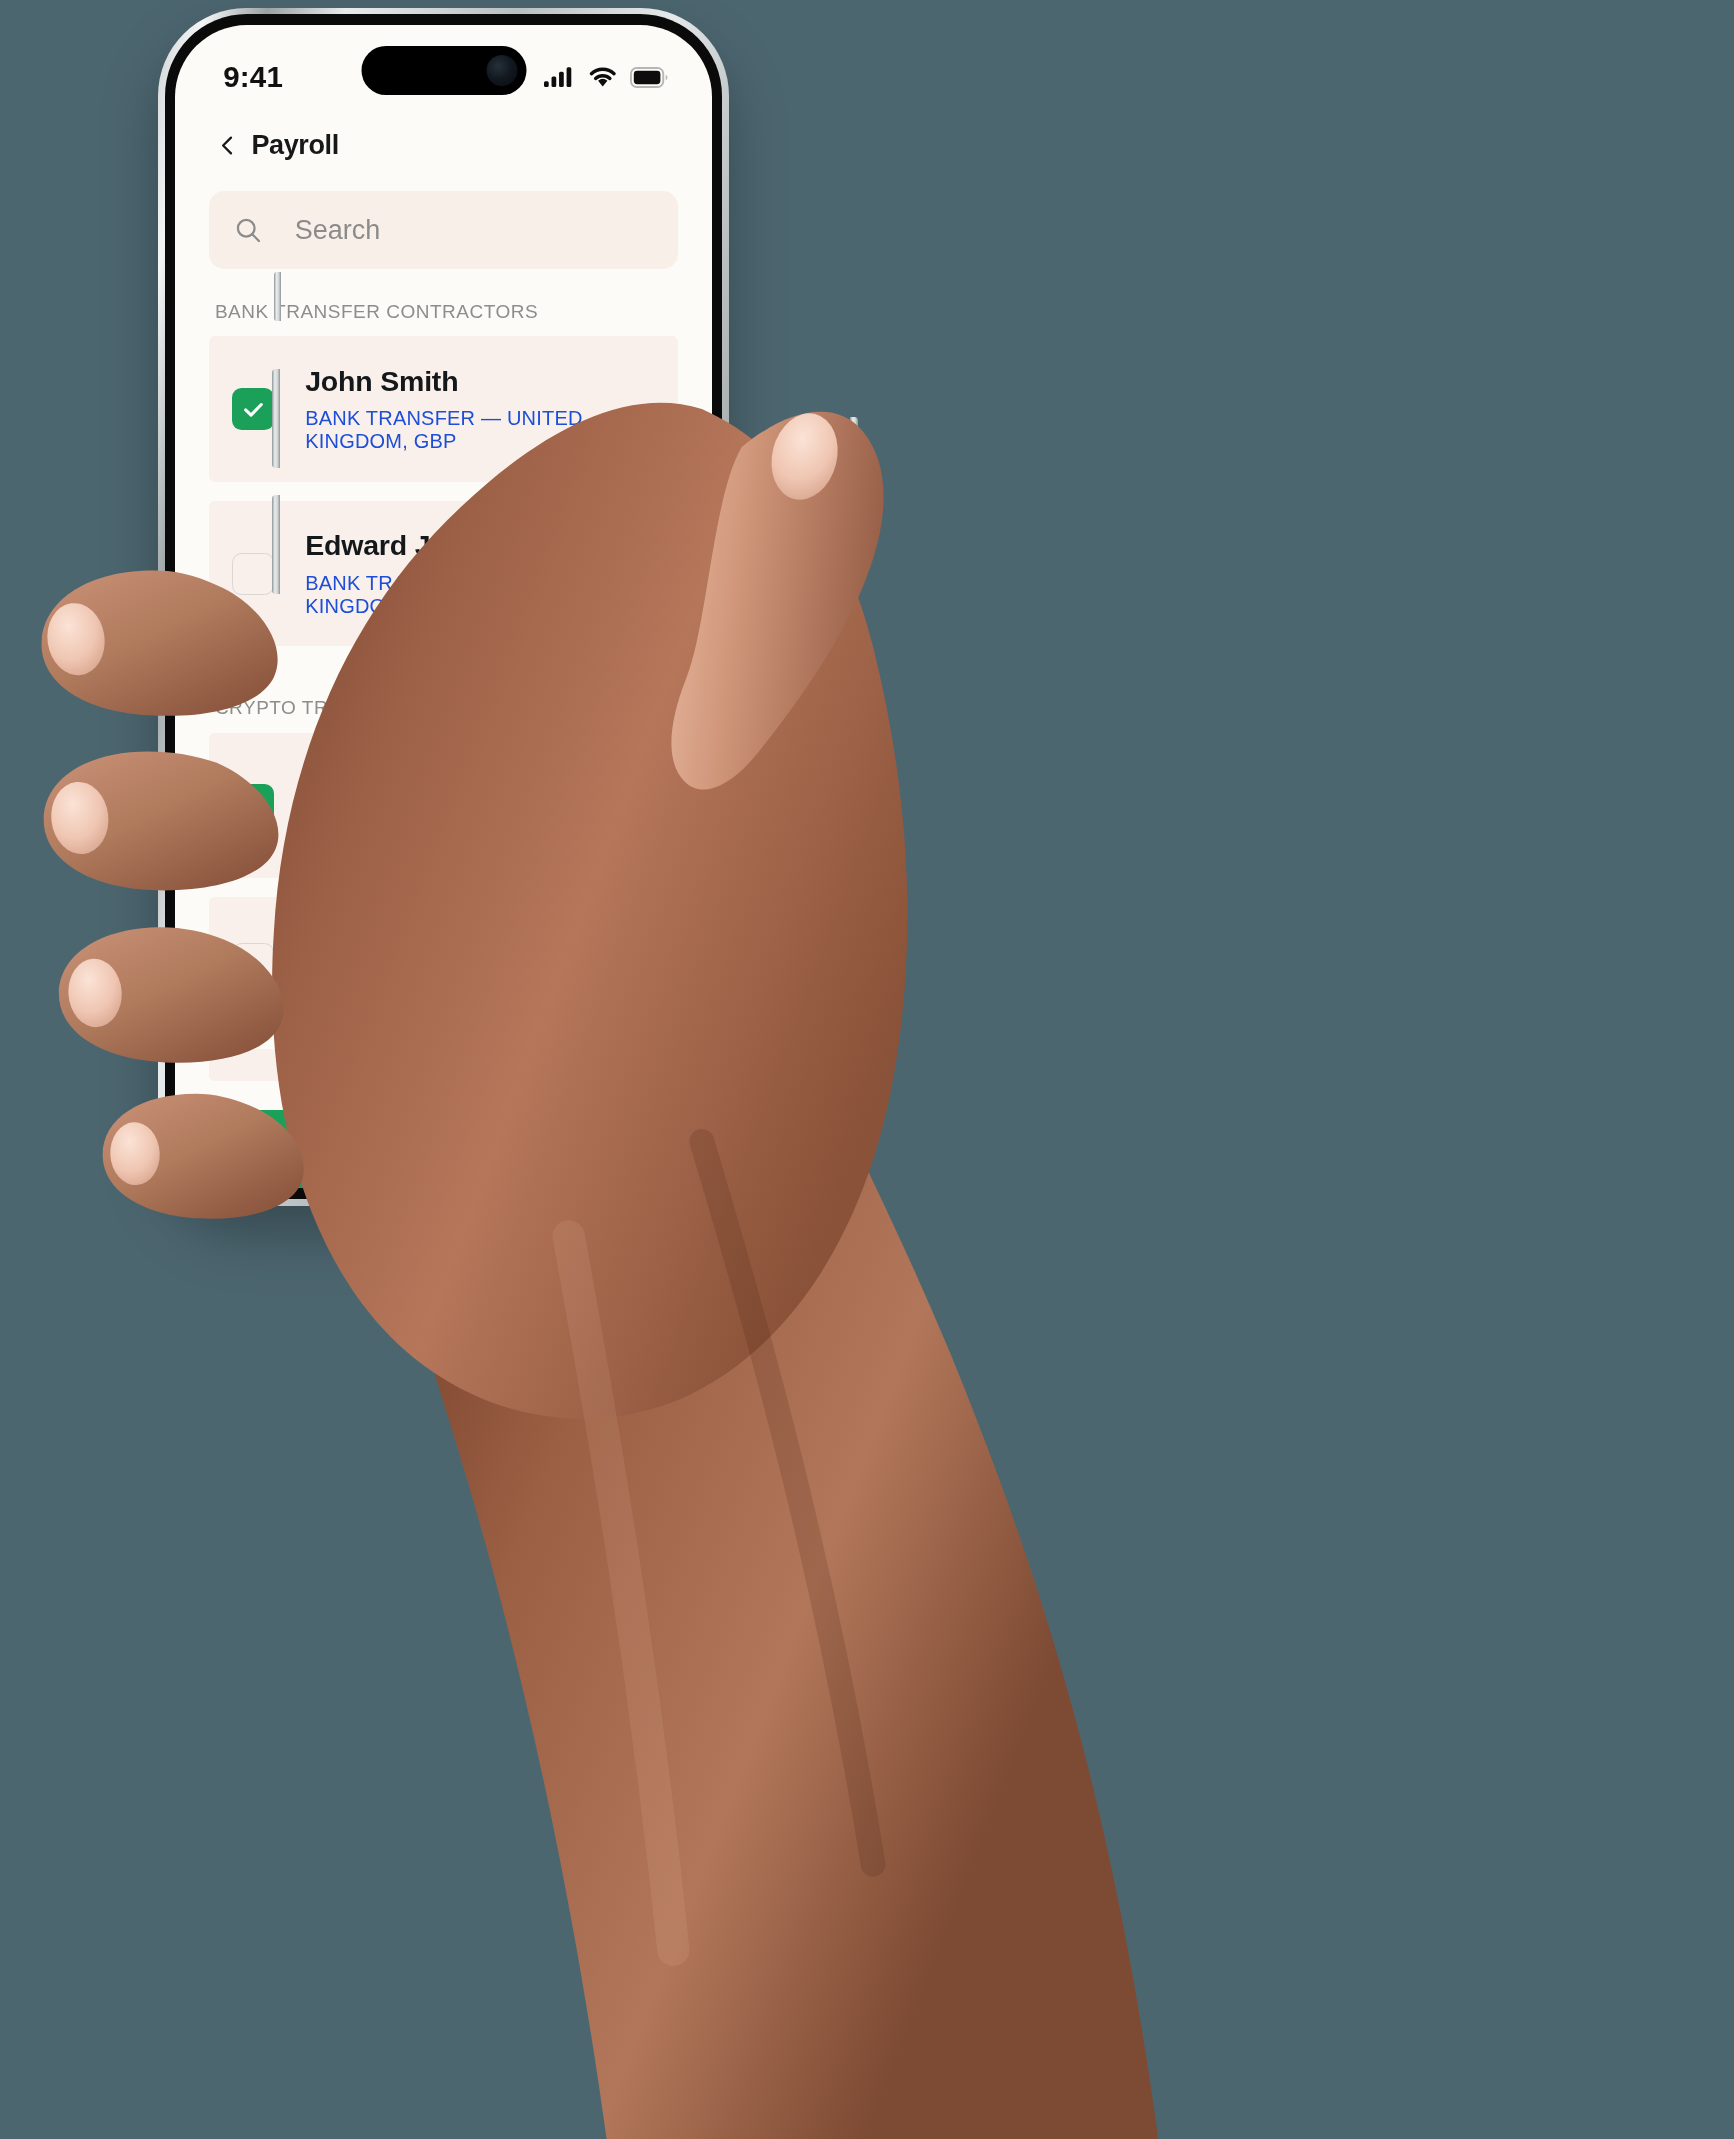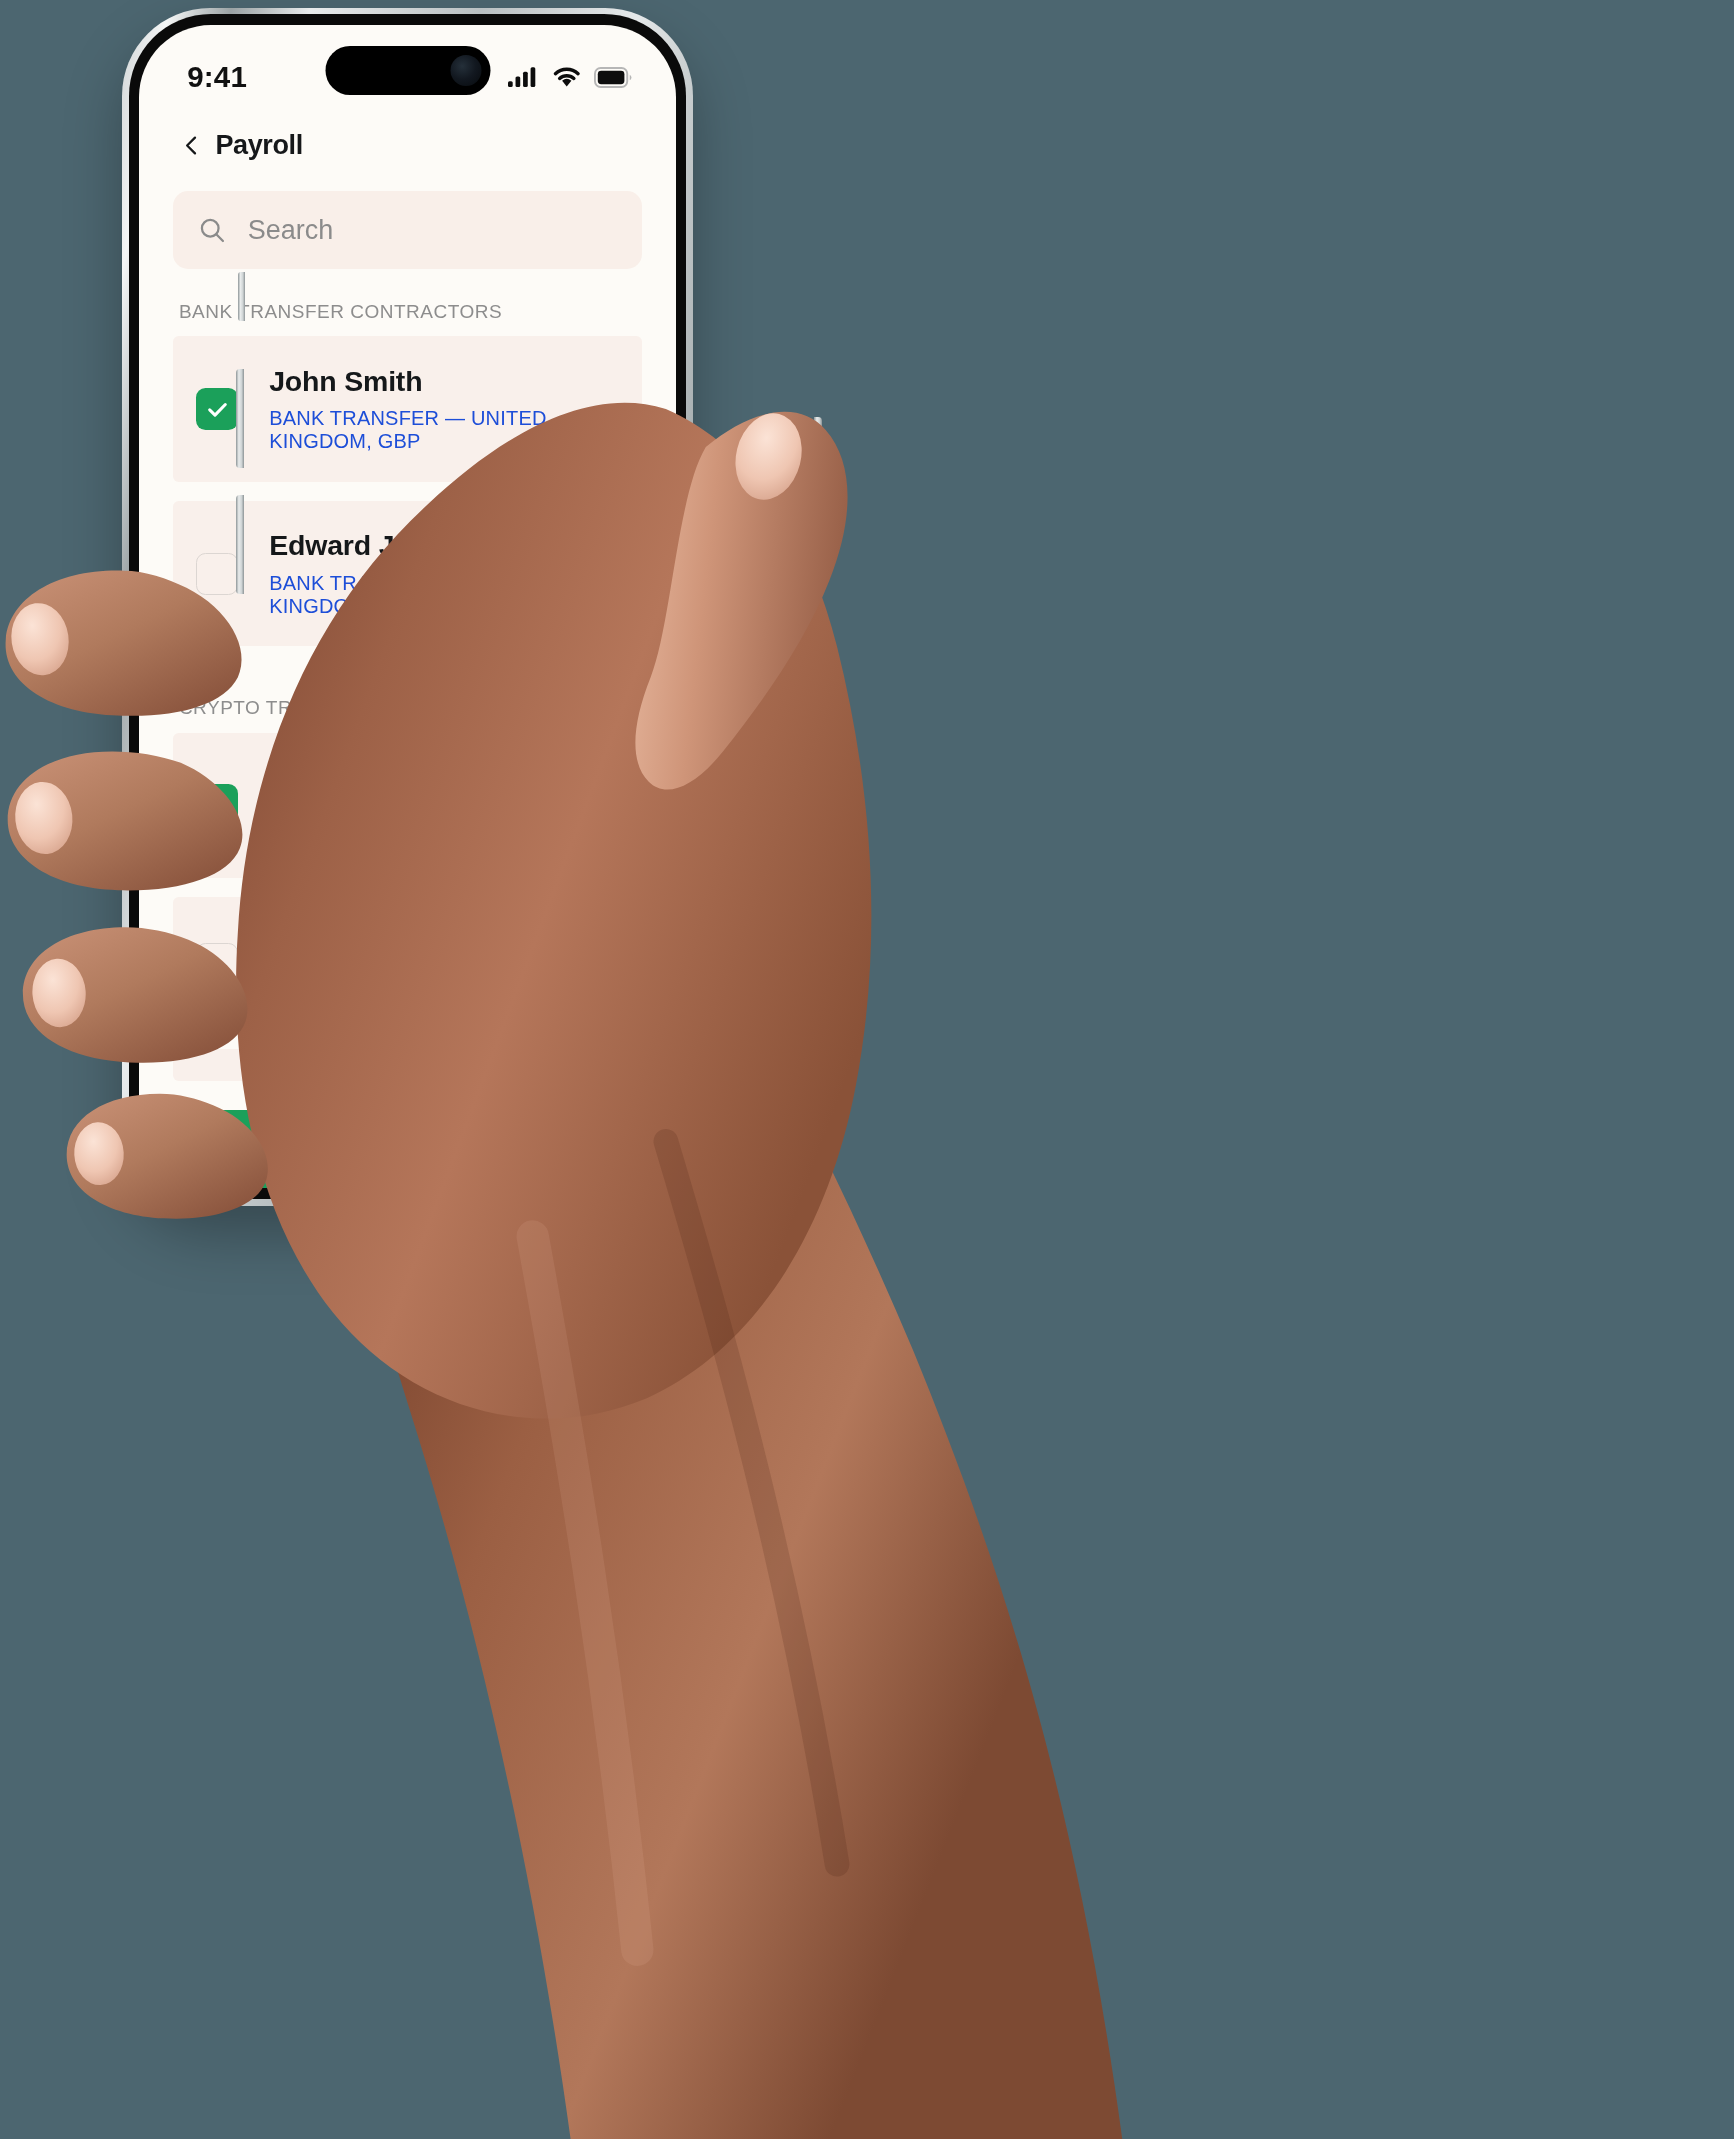--- a/index.html
+++ b/index.html
@@ -2,21 +2,21 @@
 <html style="font-size:15px"><head>
 <meta charset="utf-8">
 <style>
   * { margin:0; padding:0; box-sizing:border-box; }
   html, body {
     width:1735px; height:2140px;
     background:#4C6670;
     font-family:"Liberation Sans", sans-serif;
     overflow:hidden;
   }
-  .stage { position:relative; width:1482px; height:2140px; background:#4C6670; }
+  .stage { position:relative; width:1482px; height:2140px; background:#4C6670;margin-left:36px; }
 
   
   .device {
     position:absolute; left:122px; top:7.6px;
     width:571px; height:1198px;
     border-radius:88px;
     background:linear-gradient(100deg,#cfd3d4 0%,#f4f6f6 6%,#9aa2a4 14%,#e8ebec 24%,#b9c0c2 46%,#e6e9ea 66%,#9da5a7 86%,#dfe3e4 96%,#b6bdbf 100%);
     padding:6.7px;
     box-shadow:0 28.5px 57px rgba(0,0,0,.28);
     z-index:5;
@@ -61,21 +61,21 @@
 
   
   .header { display:flex; align-items:center; gap:13.3px; padding:17px 0 17px 42px; }
   .back-chevron { width:21px; height:21px; flex:0 0 auto; }
   .page-title { font-size:27px; font-weight:700; color:#16181a; letter-spacing:-0.4px; }
 
   
   .content { padding:0 34px; }
 
   .searchbar {
-    display:flex; align-items:center; gap:21px;
+    display:flex; align-items:center; gap:32px;
     height:78px; background:#F9EFE9; border-radius:15px;
     padding:0 25px; margin-top:13.3px;
   }
   .search-placeholder { font-size:27px; color:#8b8b8b; }
 
   .section-label {
     font-size:19px; letter-spacing:0.5px; color:#8d8d8d;
     padding:32px 5.7px 13.3px 5.7px; text-transform:uppercase; font-weight:400;
   }
 

